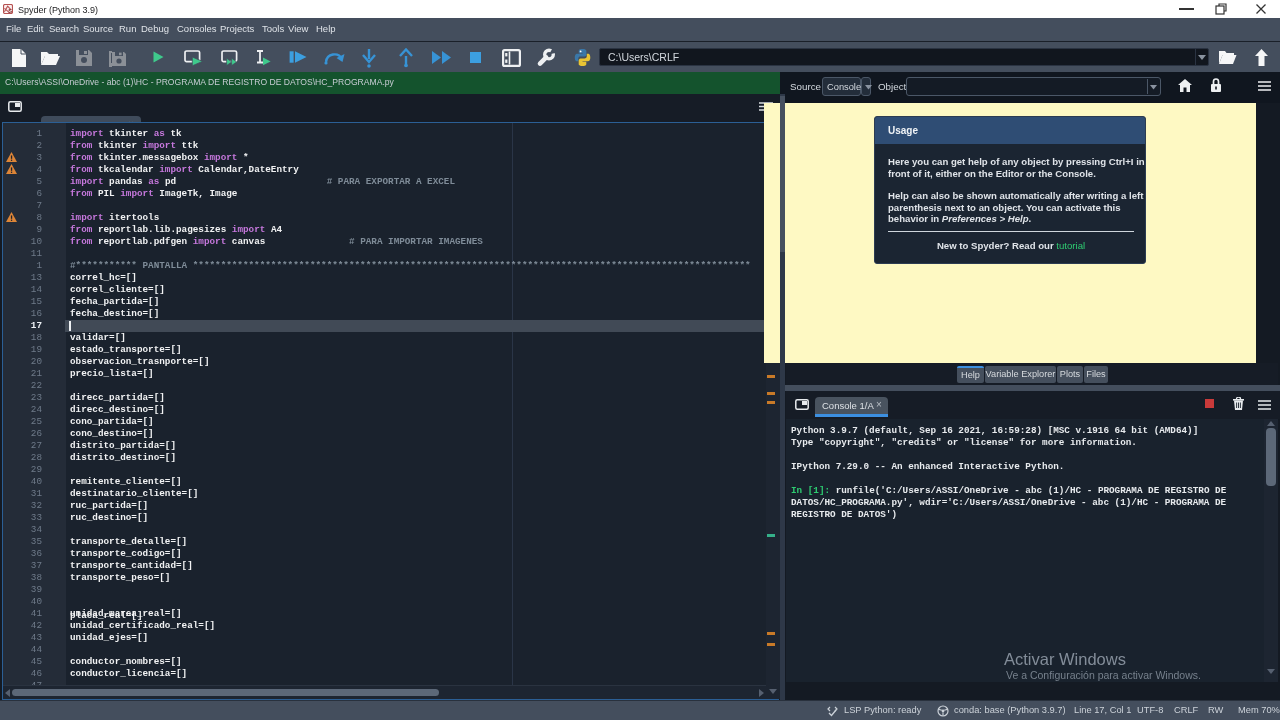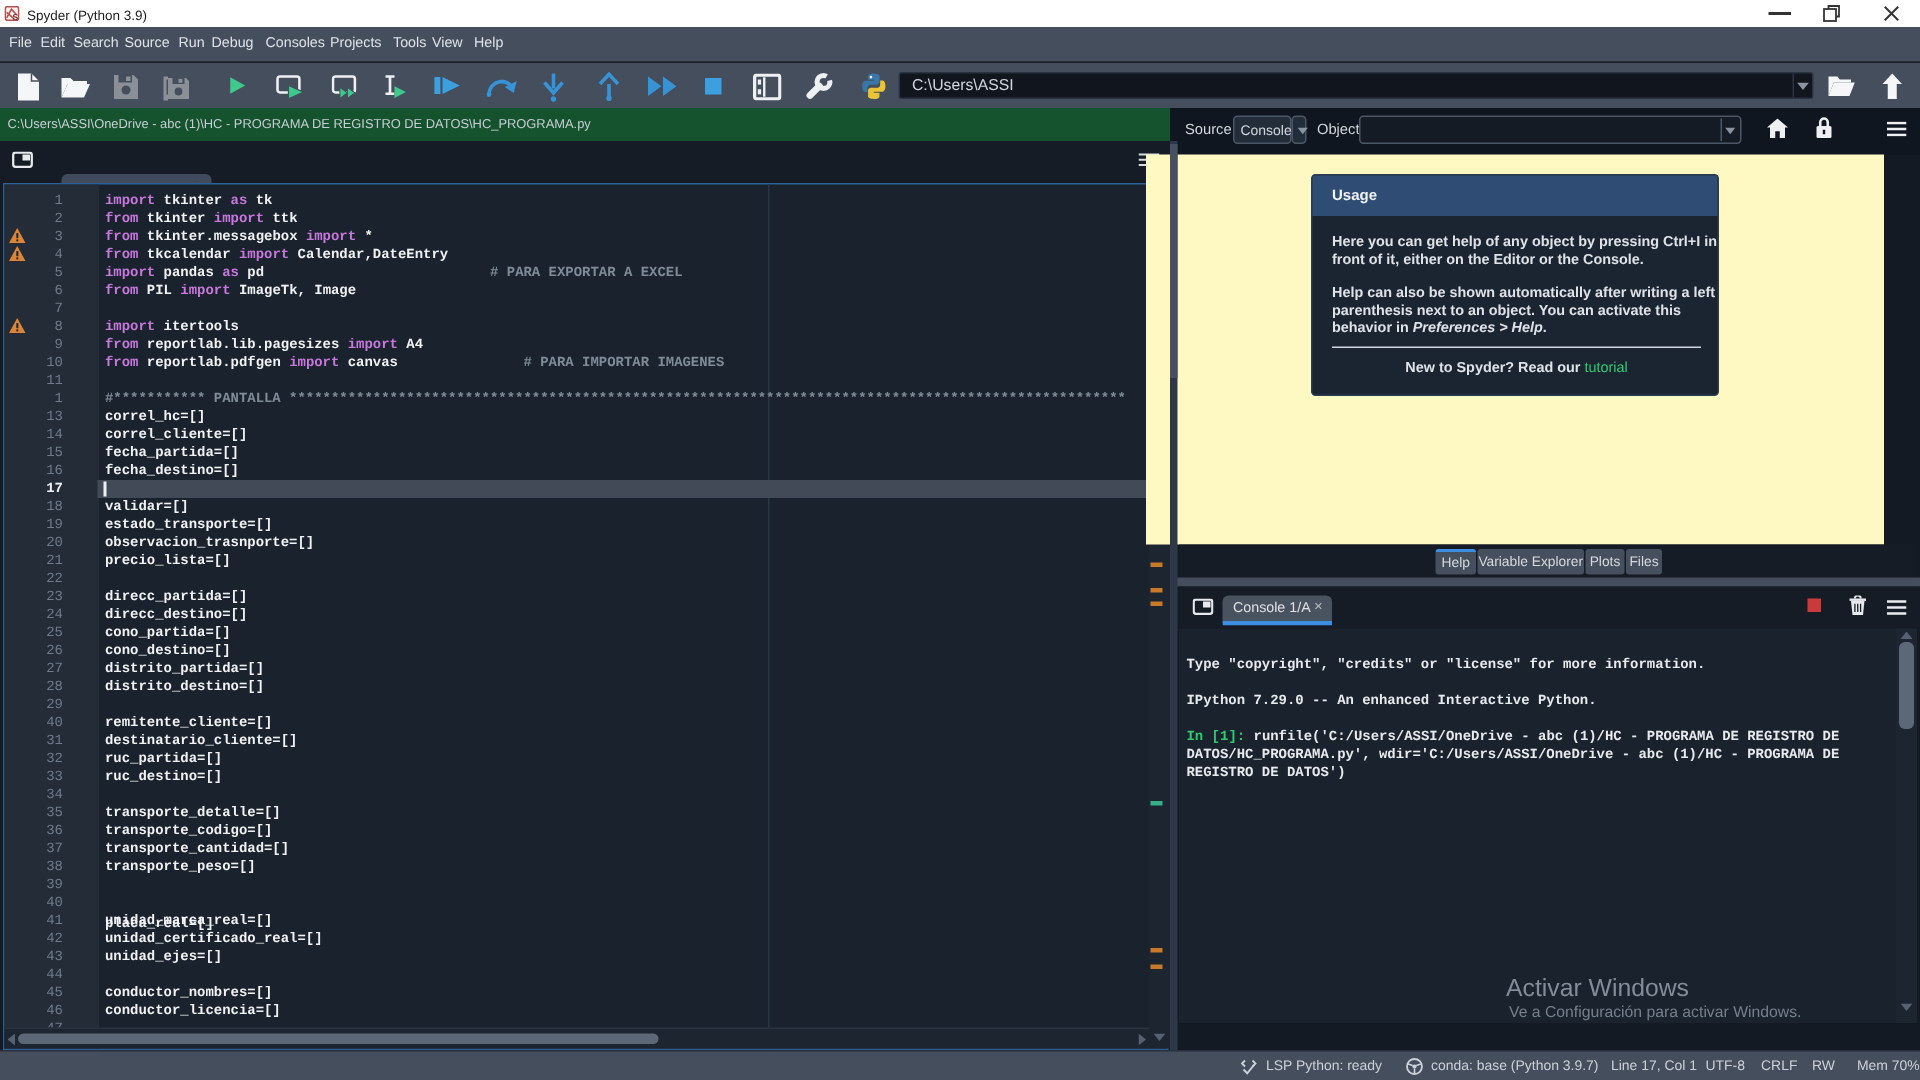--- a/index.html
+++ b/index.html
@@ -166,21 +166,21 @@
   </svg>
 
   <svg class="abs" style="left:573px;top:48px" width="19" height="19" viewBox="0 0 19 19">
     <path d="M9.5 1 C5.5 1 5.8 2.7 5.8 2.7 V5.2 H9.6 V5.8 H4.3 C4.3 5.8 1.8 5.5 1.8 9.5 C1.8 13.5 4 13.3 4 13.3 H5.3 V10.7 C5.3 10.7 5.2 8.5 7.5 8.5 H11.3 C11.3 8.5 13.4 8.5 13.4 6.4 V3 C13.4 3 13.7 1 9.5 1 Z" fill="#3a77a8"></path>
     <path d="M9.6 18 C13.6 18 13.3 16.3 13.3 16.3 V13.8 H9.5 V13.2 H14.8 C14.8 13.2 17.3 13.5 17.3 9.5 C17.3 5.5 15.1 5.7 15.1 5.7 H13.8 V8.3 C13.8 8.3 13.9 10.5 11.6 10.5 H7.8 C7.8 10.5 5.7 10.5 5.7 12.6 V16 C5.7 16 5.4 18 9.6 18 Z" fill="#e9c434"></path>
     <circle cx="7.6" cy="3.4" r="0.9" fill="#fff"></circle>
       <circle cx="11.4" cy="15.6" r="0.9" fill="#e9c434"></circle>
   </svg>
 
   <div class="abs" style="left:599px;top:48px;width:610px;height:18px;background:#11161e;border:1px solid #2a3342;border-radius:2px;color:#d3d8de;font-size:10.5px">
-    <span style="position:absolute;left:8px;top:2px">C:\Users\ASSI</span>
+    <span style="position:absolute;left:8px;top:2px">C:\Users\CRLF</span>
     <div style="position:absolute;right:12px;top:0;width:1px;height:16px;background:#2a3342"></div>
     <svg style="position:absolute;right:2px;top:6px" width="8" height="5" viewBox="0 0 8 5">
         <path d="M0 0 L4 5 L8 0 Z" fill="#8a93a0"></path>
       </svg>
   </div>
 
   <svg class="abs" style="left:1218px;top:50px" width="19" height="15" viewBox="0 0 19 15">
     <path d="M1 14 V1 H7 L8.5 3 H16 V5 H4.5 Z" fill="#f5f6f7"></path>
     <path d="M1 14 L4.5 5 H18.5 L15 14 Z" fill="#f5f6f7"></path>
   </svg>
@@ -426,20 +426,21 @@
       <path d="M2 3.5 H11 L10 13 H3 Z" fill="#e8ebee"></path>
         <rect x="1" y="2" width="11" height="1.6" fill="#e8ebee"></rect>
         <path d="M4.5 2 a2 2 0 0 1 4 0" fill="none" stroke="#e8ebee" stroke-width="1.3"></path>
       <path d="M4.6 5.5 V11 M6.5 5.5 V11 M8.4 5.5 V11" stroke="#19222d" stroke-width="0.9"></path>
     </svg>
     <svg style="position:absolute;left:472px;top:9px" width="13" height="10" viewBox="0 0 13 10">
         <path d="M0 1 H13 M0 5 H13 M0 9 H13" stroke="#e8ebee" stroke-width="1.6"></path>
       </svg>
   </div>
   <div class="abs" id="console">
+    <div class="cline" style="top:6px">Python 3.9.7 (default, Sep 16 2021, 16:59:28) [MSC v.1916 64 bit (AMD64)]</div>
     <div class="cline" style="top:18px">Type "copyright", "credits" or "license" for more information.</div>
     <div class="cline" style="top:42px">IPython 7.29.0 -- An enhanced Interactive Python.</div>
     <div class="cline" style="top:66px"><span class="grn">In [</span><span class="grn" style="font-weight:bold">1</span><span class="grn">]: </span>runfile('C:/Users/ASSI/OneDrive - abc (1)/HC - PROGRAMA DE REGISTRO DE</div>
     <div class="cline" style="top:78px">DATOS/HC_PROGRAMA.py', wdir='C:/Users/ASSI/OneDrive - abc (1)/HC - PROGRAMA DE</div>
     <div class="cline" style="top:90px">REGISTRO DE DATOS')</div>
     <div style="position:absolute;left:478px;top:0;width:14px;height:263px;background:#1d2531"></div>
     <svg style="position:absolute;left:481px;top:2px" width="8" height="5" viewBox="0 0 8 5">
         <path d="M4 0 L0 5 L8 5 Z" fill="#566070"></path>
       </svg>
     <div style="position:absolute;left:480px;top:9px;width:10px;height:58px;background:#5c6878;border-radius:4px"></div>

